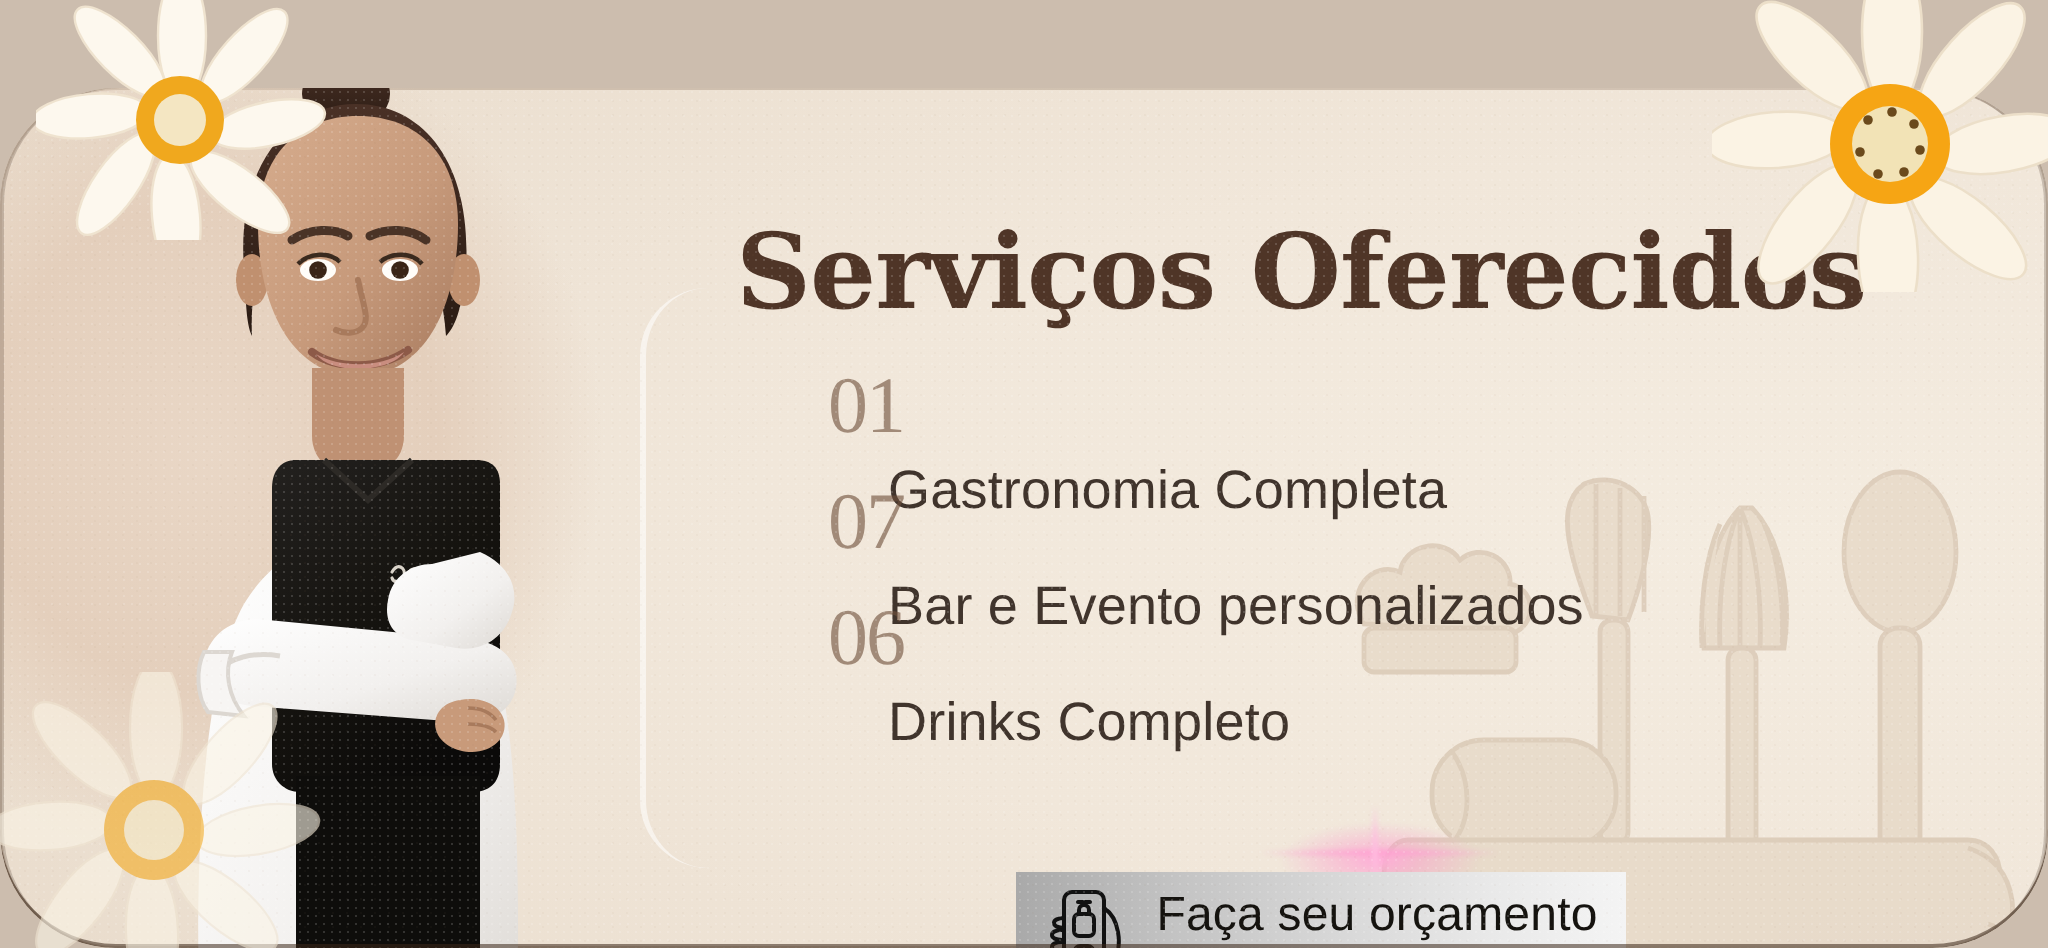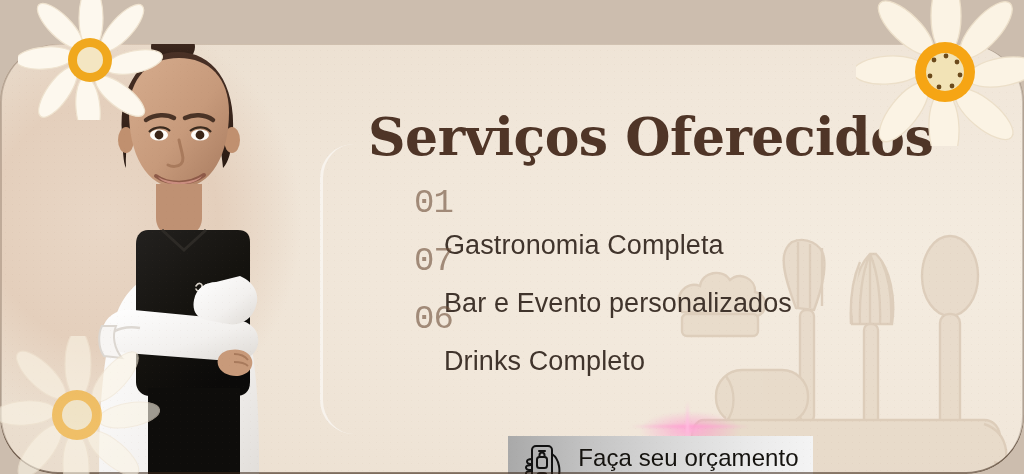--- a/index.html
+++ b/index.html
@@ -69,22 +69,22 @@
     color:#4f3527;
     white-space:nowrap;
     transform:scaleX(1.0);
   }
 
   
   #list{position:absolute;left:414px;top:150px;width:520px;}
   .item{position:relative;height:58px;}
   .num{
     position:absolute;left:0px;top:-8px;
-    font-family:Liberation Mono, monospace;
-    font-size:34px;line-height:34px;font-weight:400;
+    font-family:Liberation Serif, serif;
+    font-size:40px;line-height:34px;font-weight:400;
     color:rgba(112,80,60,.62);
     -webkit-text-stroke:0px;
     letter-spacing:-1px;
   }
   .itxt{
     position:absolute;left:30px;top:20px;
     font-family:"Liberation Sans", sans-serif;
     font-size:27px;line-height:30px;font-weight:400;
     color:#40342c;letter-spacing:.1px;white-space:nowrap;margin-top:16px;
   }

